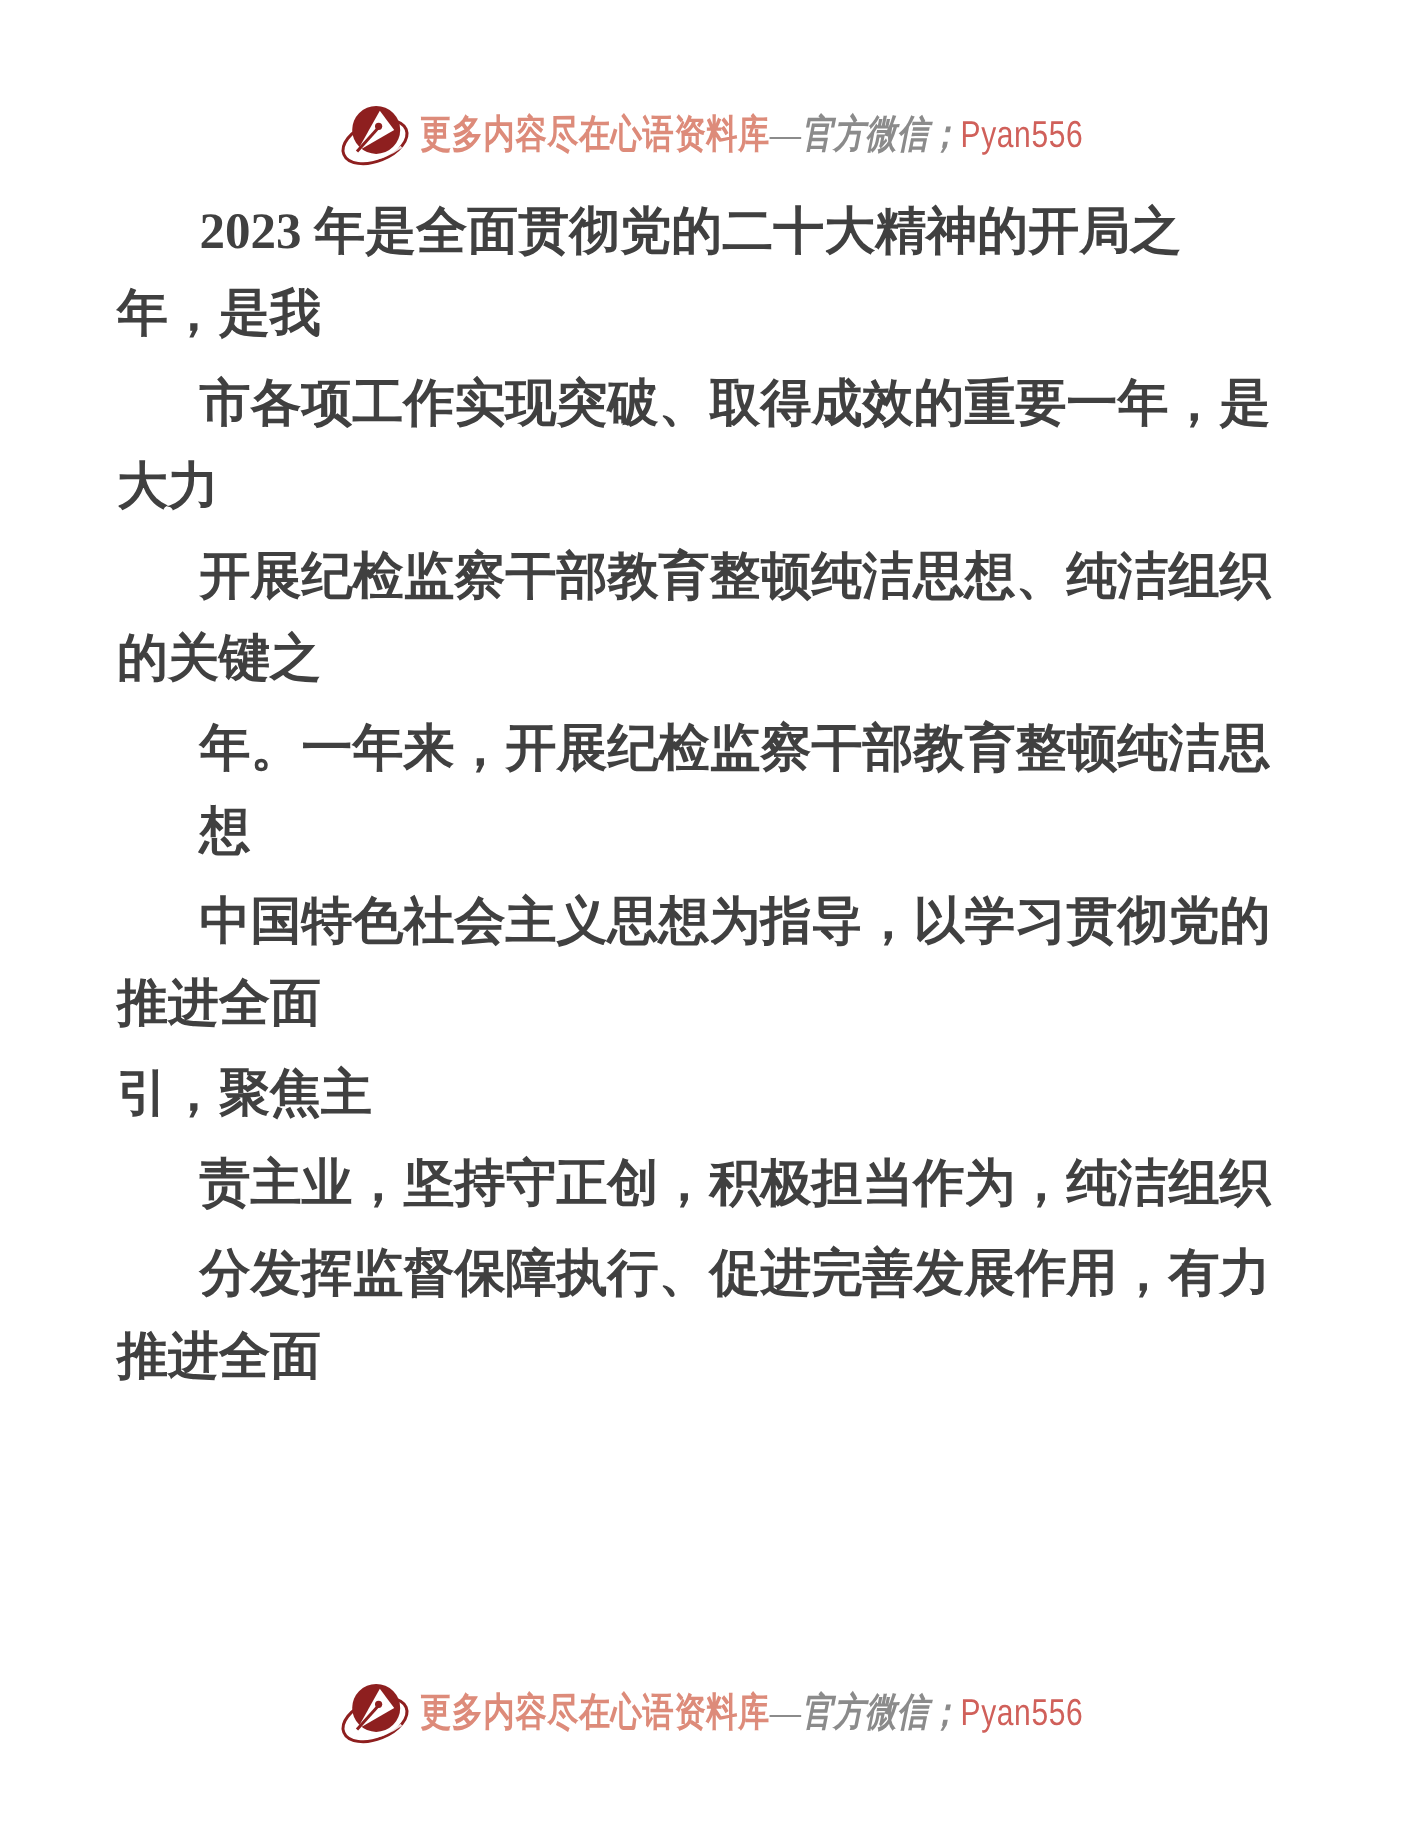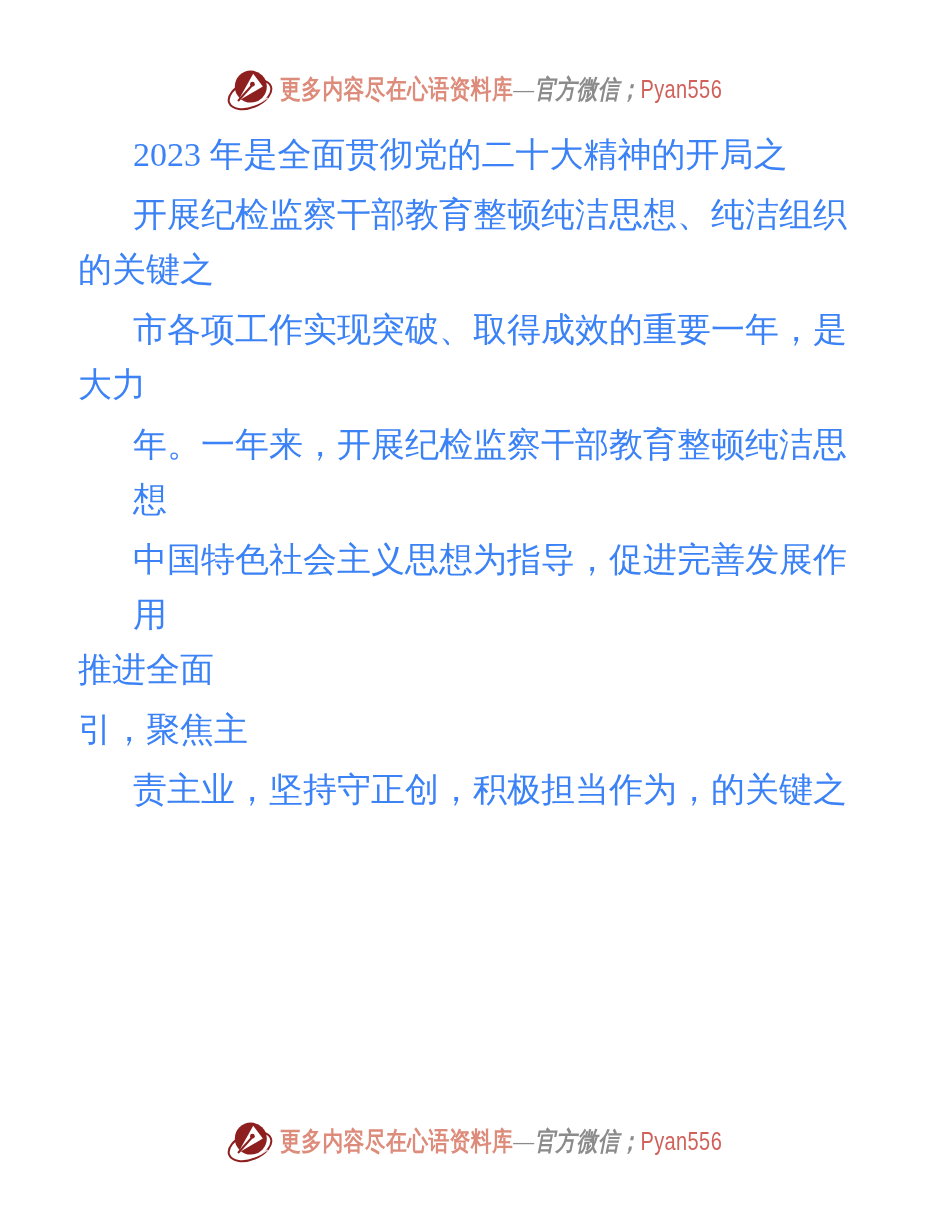--- a/index.html
+++ b/index.html
@@ -40,24 +40,25 @@
     font-family:"Liberation Sans", sans-serif;
     font-size:25px;
     font-style:normal;
   }
 
   
   main {
     position:absolute;
     top:127px; left:78px;
     width:800px;
-    color:#3b82f6;
+    color:#404040;
     font-size:34px;
     line-height:55px;
     letter-spacing:0;
+    font-weight:bold;
   }
   main p { margin:0 0 5px 0; }
   .l1 { display:block; padding-left:55px; }
   .l2 { display:block; }
 </style>
 </head>
 <body>
 
 <div class="page">
 
@@ -73,41 +74,46 @@
       </svg>
     </span>
     <span class="wm-text">
       <span class="wm-brand">更多内容尽在心语资料库</span><span class="wm-dash">—</span><span class="wm-label">官方微信；</span><span class="wm-value">Pyan556</span>
     </span>
   </div>
 
   <main>
     <p>
       <span class="l1">2023 年是全面贯彻党的二十大精神的开局之</span>
+      <span class="l2">年，是我</span>
+    </p>
+    <p>
+      <span class="l1">市各项工作实现突破、取得成效的重要一年，是</span>
+      <span class="l2">大力</span>
     </p>
     <p>
       <span class="l1">开展纪检监察干部教育整顿纯洁思想、纯洁组织</span>
       <span class="l2">的关键之</span>
     </p>
     <p>
-      <span class="l1">市各项工作实现突破、取得成效的重要一年，是</span>
-      <span class="l2">大力</span>
-    </p>
-    <p>
       <span class="l1">年。一年来，开展纪检监察干部教育整顿纯洁思想</span>
     </p>
     <p>
-      <span class="l1">中国特色社会主义思想为指导，促进完善发展作用</span>
+      <span class="l1">中国特色社会主义思想为指导，以学习贯彻党的</span>
       <span class="l2">推进全面</span>
     </p>
     <p>
       <span class="l2">引，聚焦主</span>
     </p>
     <p>
-      <span class="l1">责主业，坚持守正创，积极担当作为，的关键之</span>
+      <span class="l1">责主业，坚持守正创，积极担当作为，纯洁组织</span>
+    </p>
+    <p>
+      <span class="l1">分发挥监督保障执行、促进完善发展作用，有力</span>
+      <span class="l2">推进全面</span>
     </p>
   </main>
 
   <div class="watermark footer">
     <span class="wm-logo">
       <svg viewBox="0 0 60 62" width="48" height="50" aria-hidden="true">
         <ellipse cx="30" cy="38" rx="28" ry="16" fill="none" stroke="#8e1f1f" stroke-width="2.5" transform="rotate(-22 30 38)"></ellipse>
         <circle cx="31" cy="28" r="20" fill="#8e1f1f"></circle>
         <path d="M15 46 L34 12 L46 28 Z" fill="#ffffff"></path>
         <path d="M15 46 L33 26" stroke="#8e1f1f" stroke-width="2.5" fill="none"></path>

